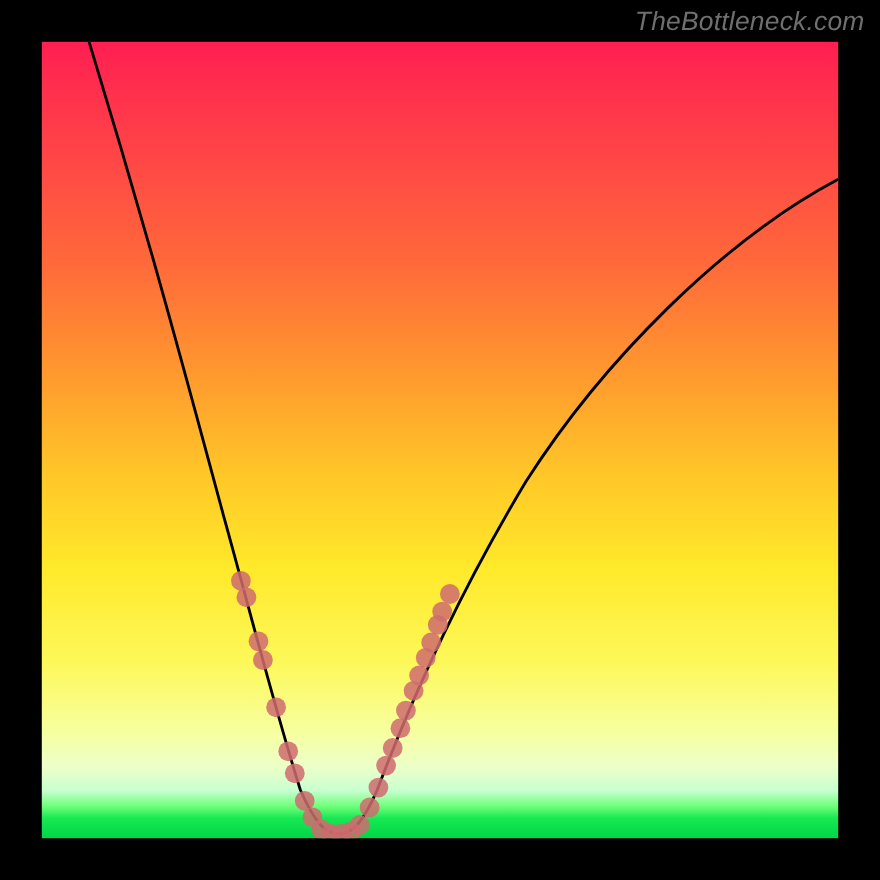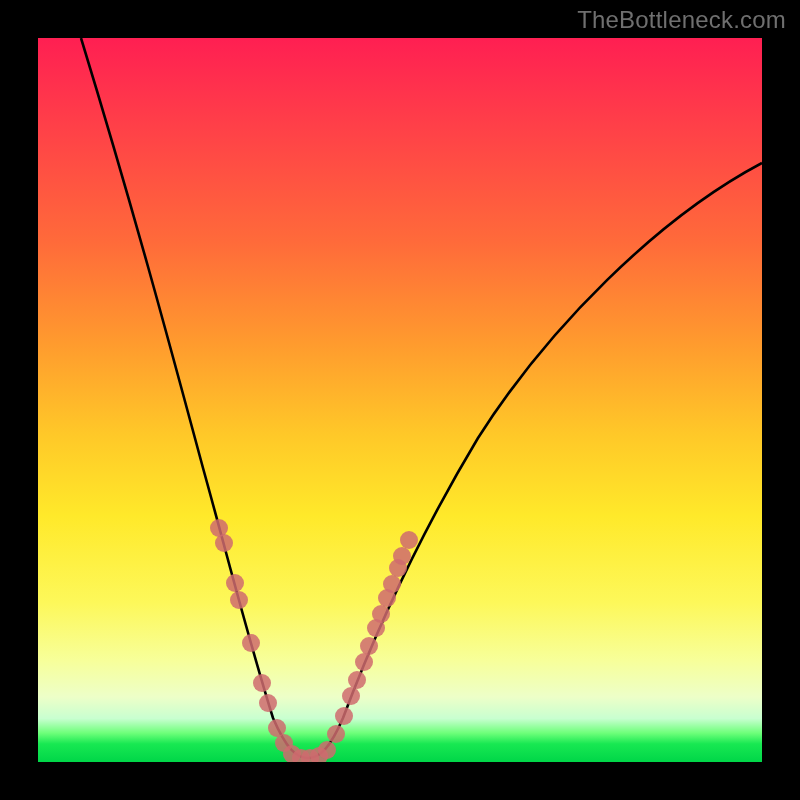--- a/index.html
+++ b/index.html
@@ -50,20 +50,21 @@
   }
   .watermark {
     position: absolute;
     top: 6px;
     right: 14px;
     color: #6f6f6f;
     font-size: 24px;
     letter-spacing: 0.2px;
     font-weight: 400;
     user-select: none;
+    font-style: italic;
   }
 </style>
 </head>
 <body>
 
 <div class="frame">
 
   <div class="watermark">TheBottleneck.com</div>
 
   <div class="plot-area">

